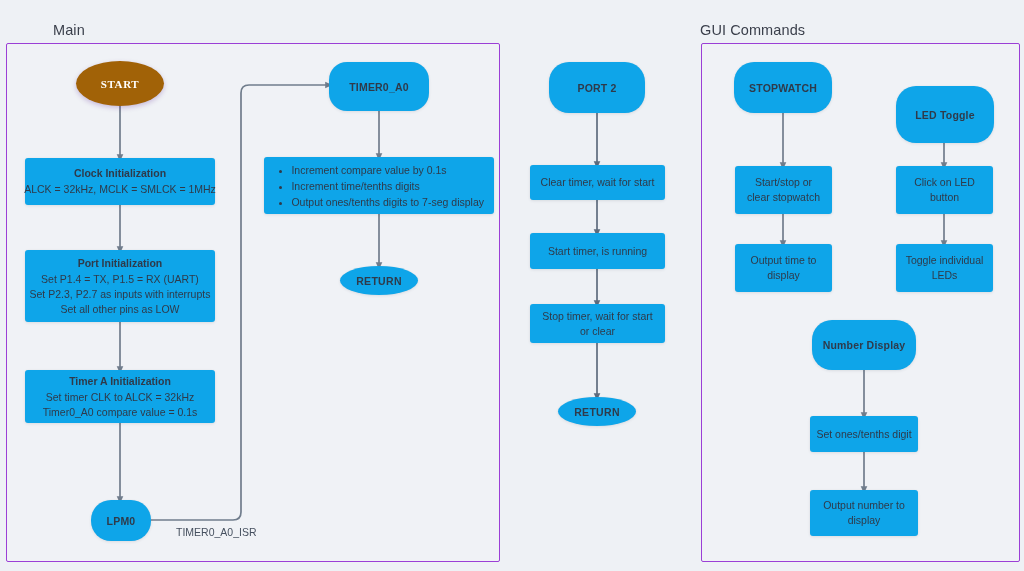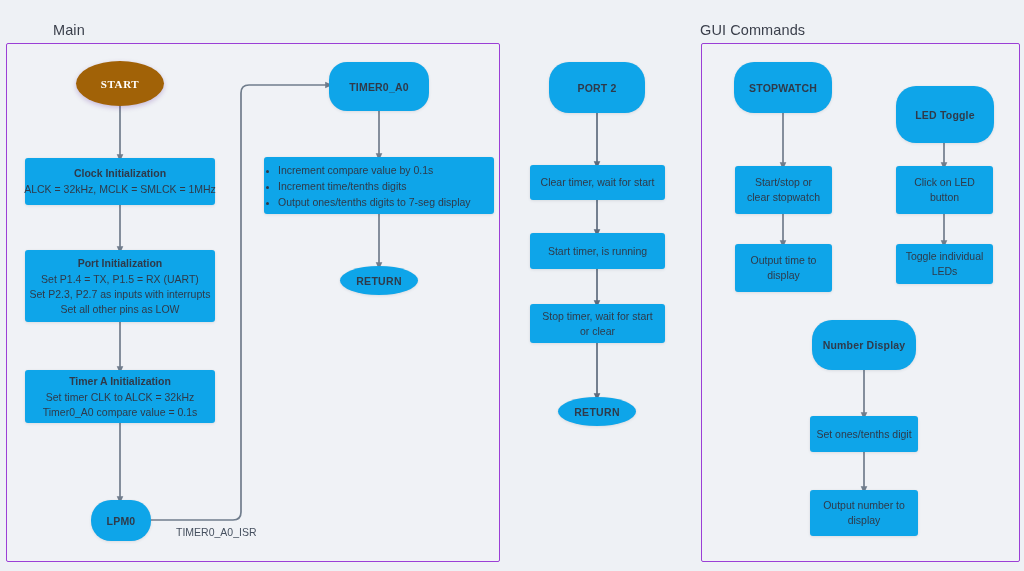--- a/index.html
+++ b/index.html
@@ -83,22 +83,22 @@
     font-size: 11px;
     font-weight: bold;
     letter-spacing: .6px;
     box-shadow: 0 2px 5px rgba(80,20,140,0.25);
     font-family: Liberation Serif, serif;
   }
 
   
   .bullets {
     border-radius: 3px;
-    padding: 8px 0;
-    align-items: flex-start;
+    padding: 8px 10px;
+    align-items: flex-end;
   }
   .bullets ul {
     margin: 0;
     padding: 0 0 0 14px;
     list-style: disc;
     text-align: left;
   }
   .bullets li {
     font-size: 10.5px;
     line-height: 16px;
@@ -245,21 +245,21 @@
     <span class="ln">display</span>
   </div>
 
   <div class="node stadium" style="left:896px; top:62px; width:98px; height:57px; border-radius:20px;margin-top:24px;">
     <span>LED Toggle</span>
   </div>
   <div class="node proc" style="left:896px; top:166px; width:97px; height:48px;">
     <span class="ln">Click on LED</span>
     <span class="ln">button</span>
   </div>
-  <div class="node proc" style="left:896px; top:244px; width:97px; height:40px;">
+  <div class="node proc" style="left:896px; top:244px; width:97px; height:48px;">
     <span class="ln">Toggle individual</span>
     <span class="ln">LEDs</span>
   </div>
 
   <div class="node stadium" style="left:812px; top:320px; width:104px; height:50px; border-radius:20px;">
     <span>Number Display</span>
   </div>
   <div class="node proc" style="left:810px; top:416px; width:108px; height:36px;">
     <span class="ln">Set ones/tenths digit</span>
   </div>

